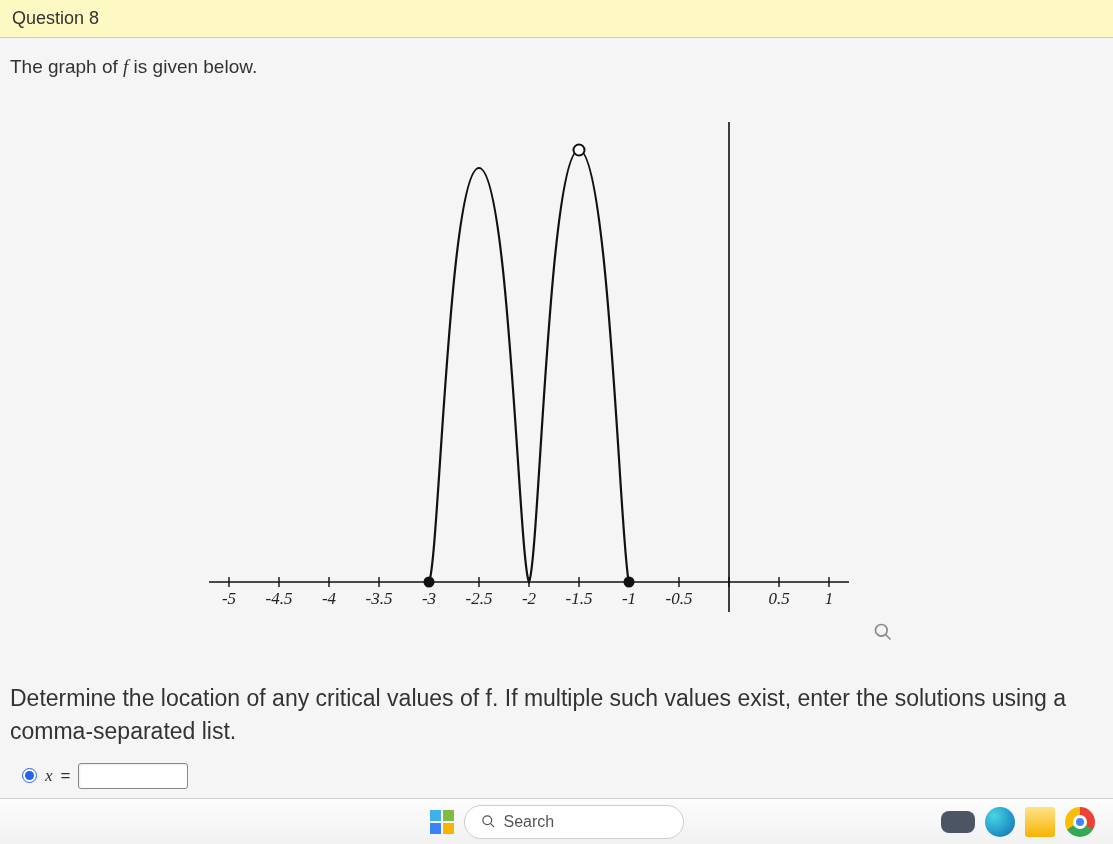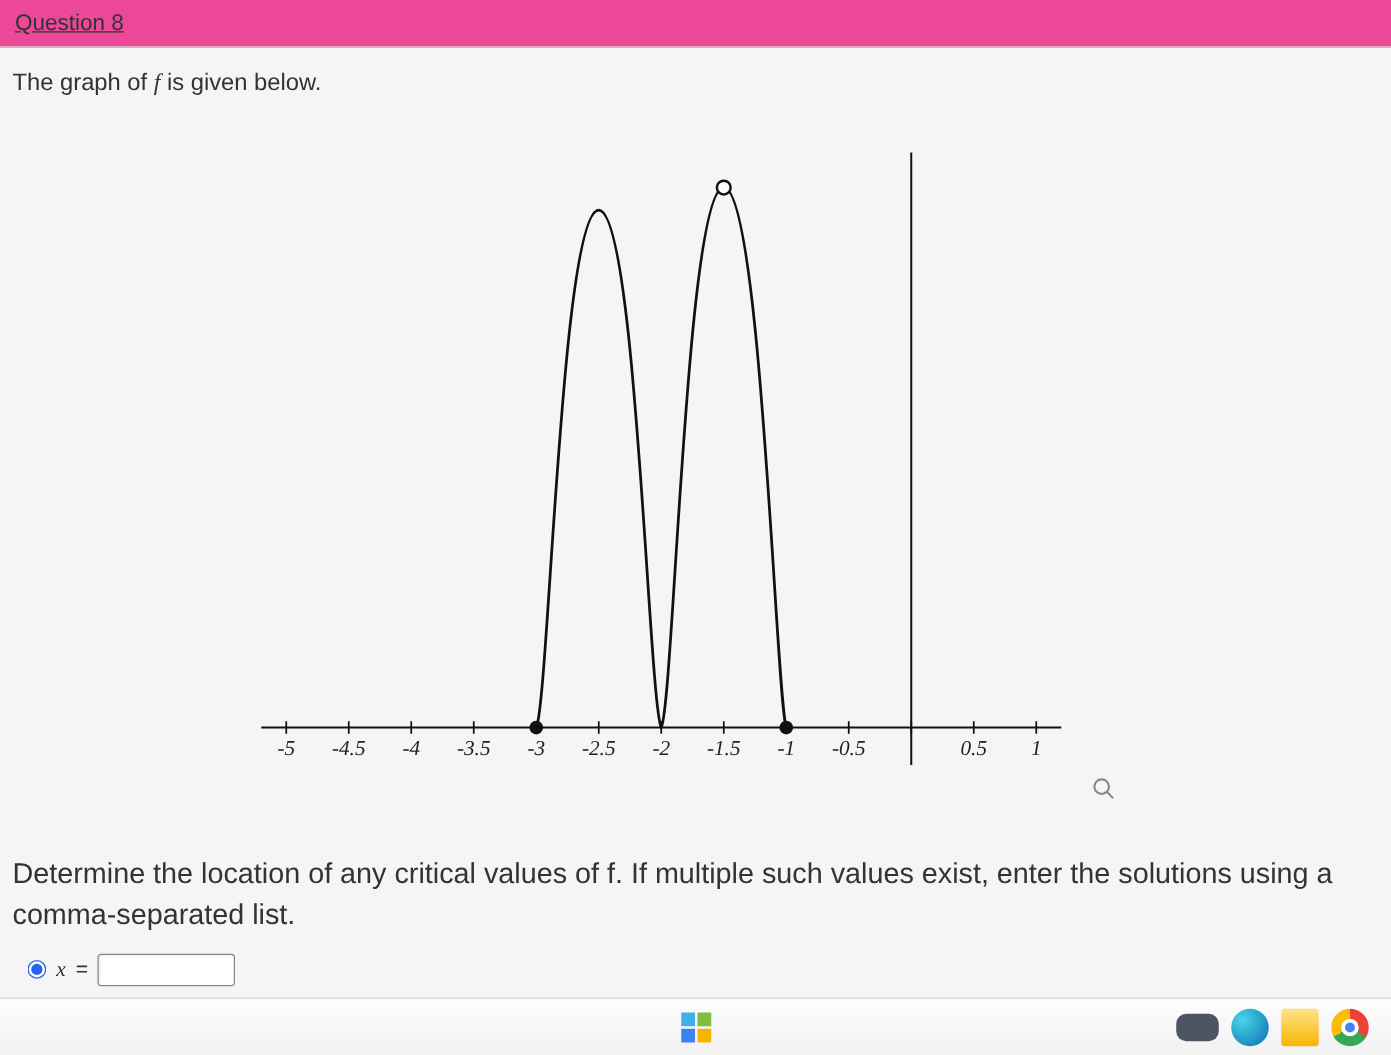--- a/index.html
+++ b/index.html
@@ -10,22 +10,21 @@
       background: #f5f5f5;
       position: relative;
       overflow: hidden;
       color: #333;
     }
     .question-header {
       padding: 8px 12px;
       border-bottom: 1px solid #ccc;
       font-size: 18px;
       font-weight: 500;
-      background: #ec4899;
-      text-decoration: underline;
+      background: #fef9c3;
     }
     .main {
       padding: 18px 26px 10px 10px;
     }
     .prompt-text {
       font-size: 19px;
       margin-bottom: 14px;
     }
     .prompt-text .math-f { font-style: italic; font-family: "Times New Roman", serif; }
     .graph-area {
@@ -192,19 +191,26 @@
 
 </div>
 
 <div class="taskbar">
   <div class="win-start">
     <div></div>
       <div></div>
       <div></div>
       <div></div>
   </div>
+  <div class="searchbox">
+    <svg width="15" height="15" viewBox="0 0 24 24" fill="none" stroke="#555" stroke-width="2">
+      <circle cx="10" cy="10" r="7"></circle>
+        <line x1="15" y1="15" x2="21" y2="21"></line>
+    </svg>
+    <span>Search</span>
+  </div>
   <div class="task-right">
     <div class="cloud-ico"></div>
     <div class="tb-icon edge-ico"></div>
     <div class="tb-icon folder-ico"></div>
     <div class="tb-icon chrome-ico"></div>
   </div>
 </div>
 
 </body></html>

